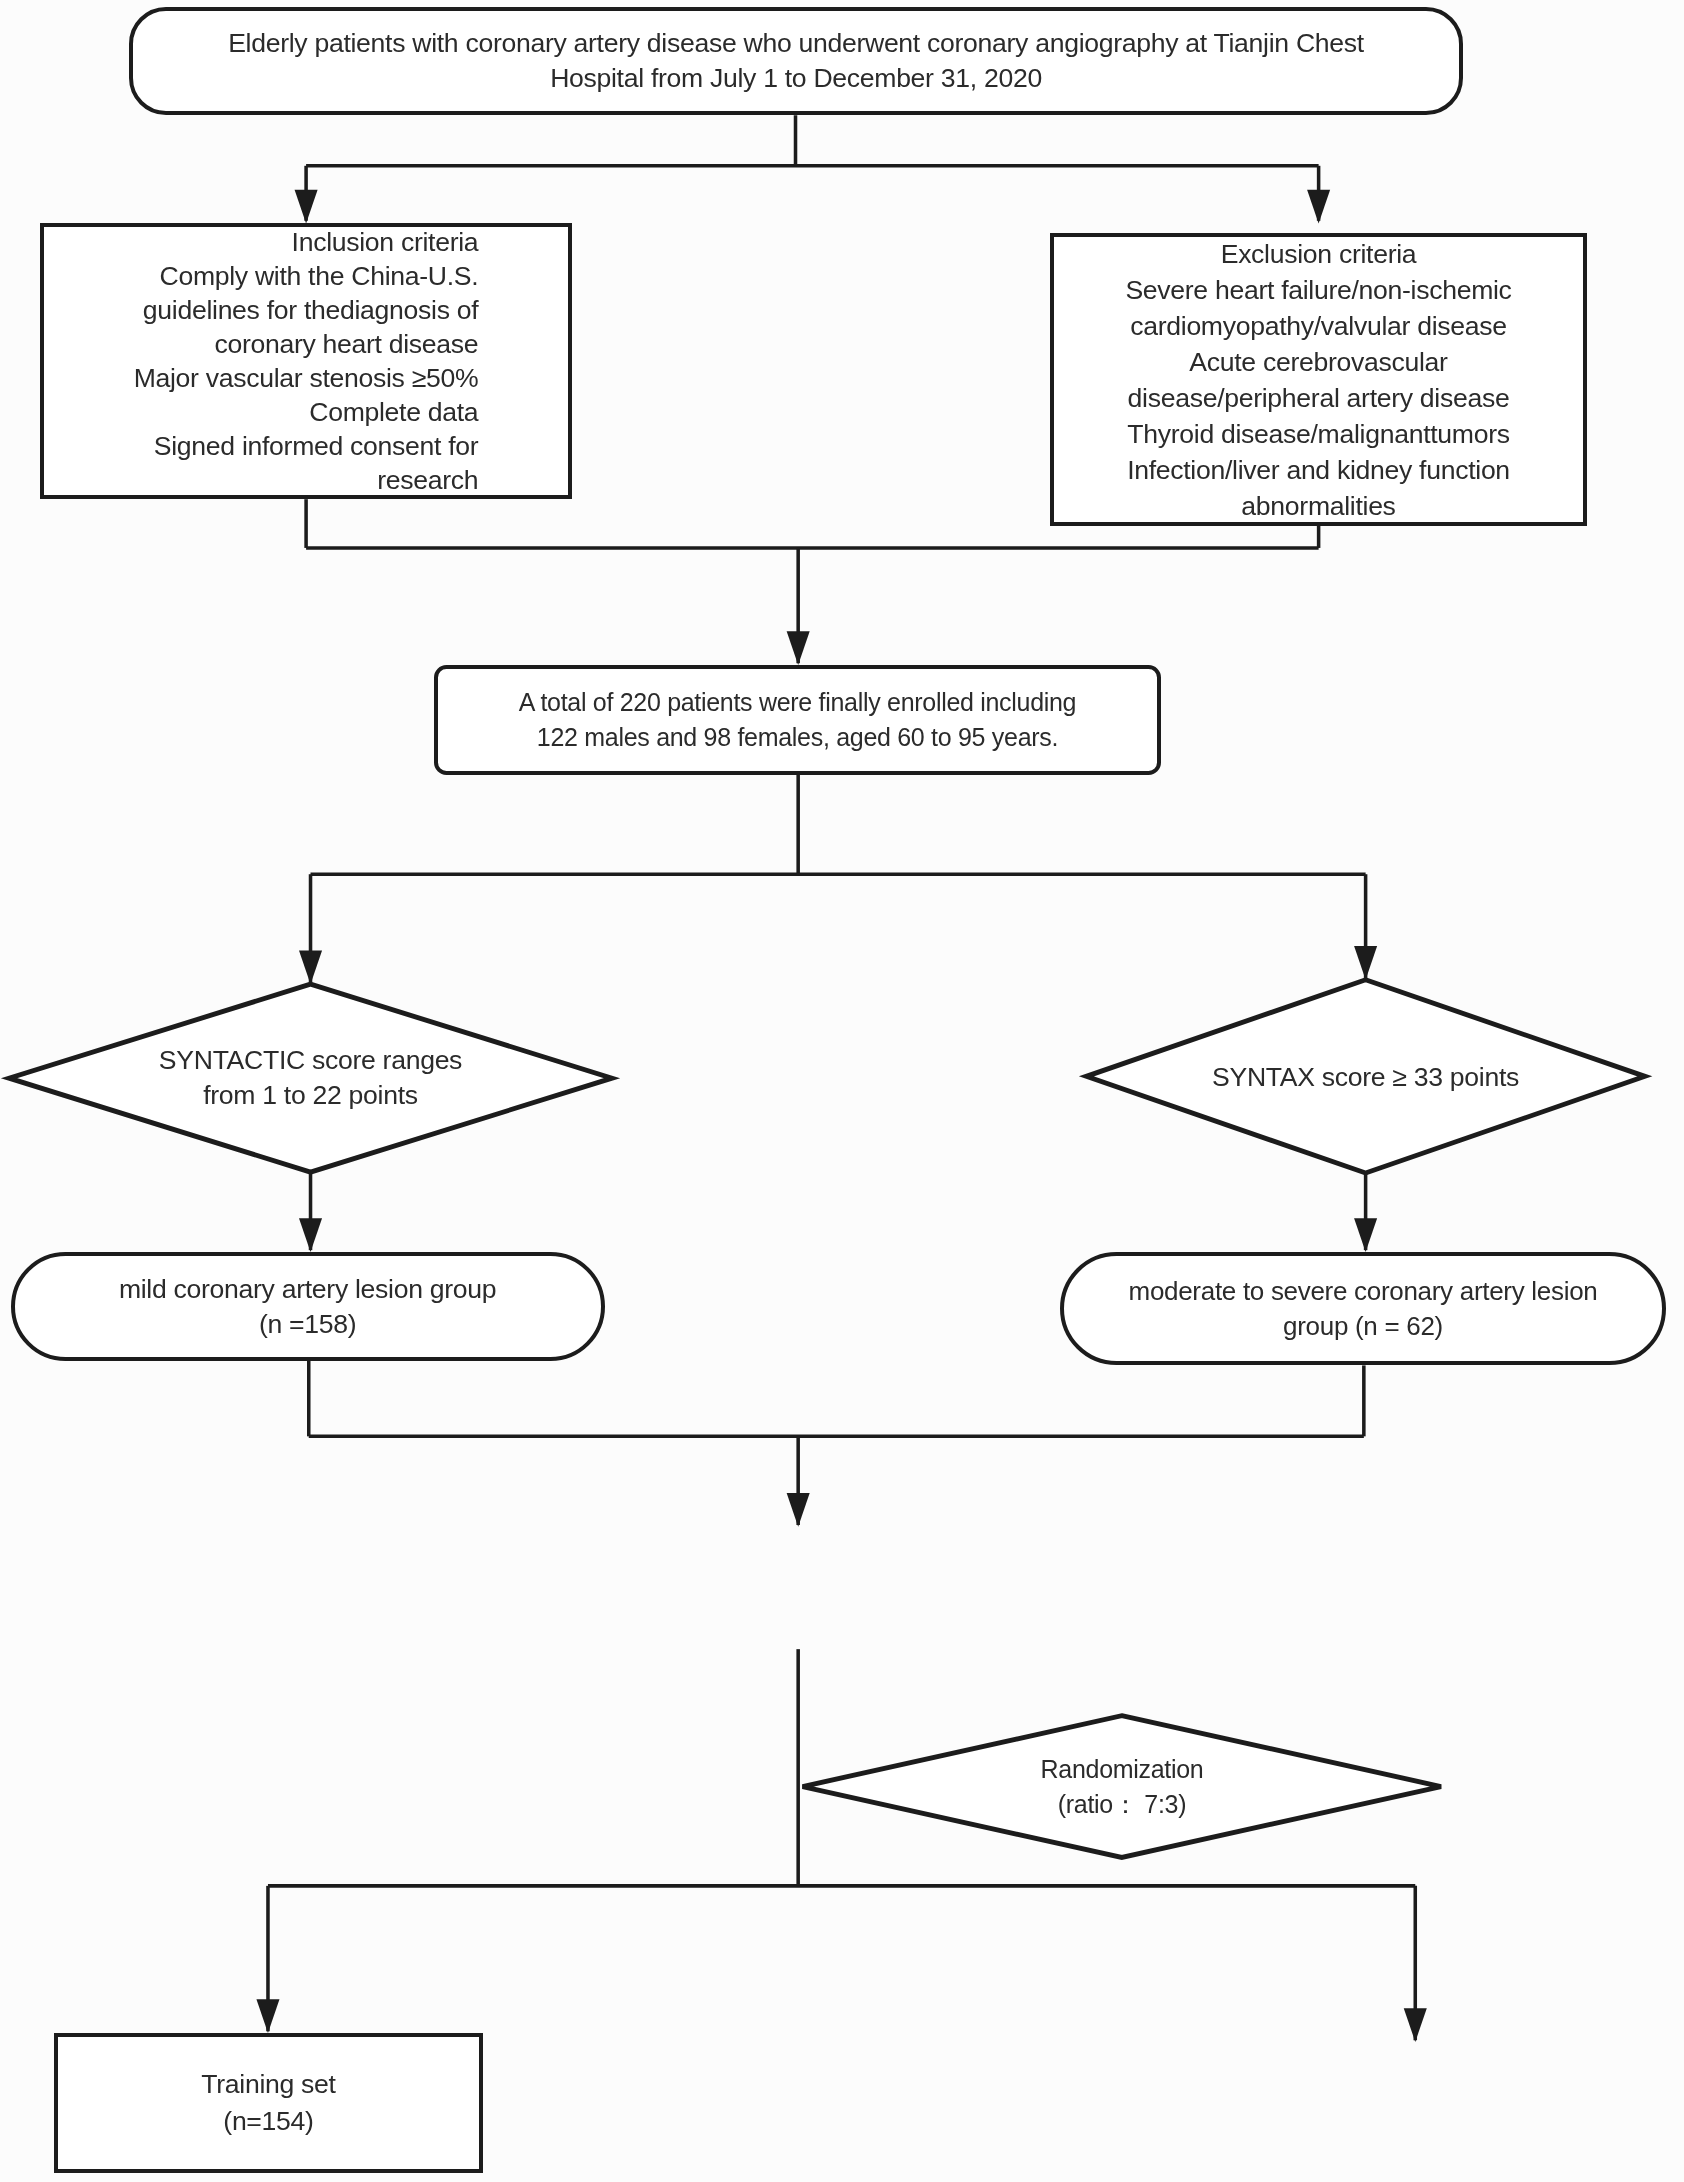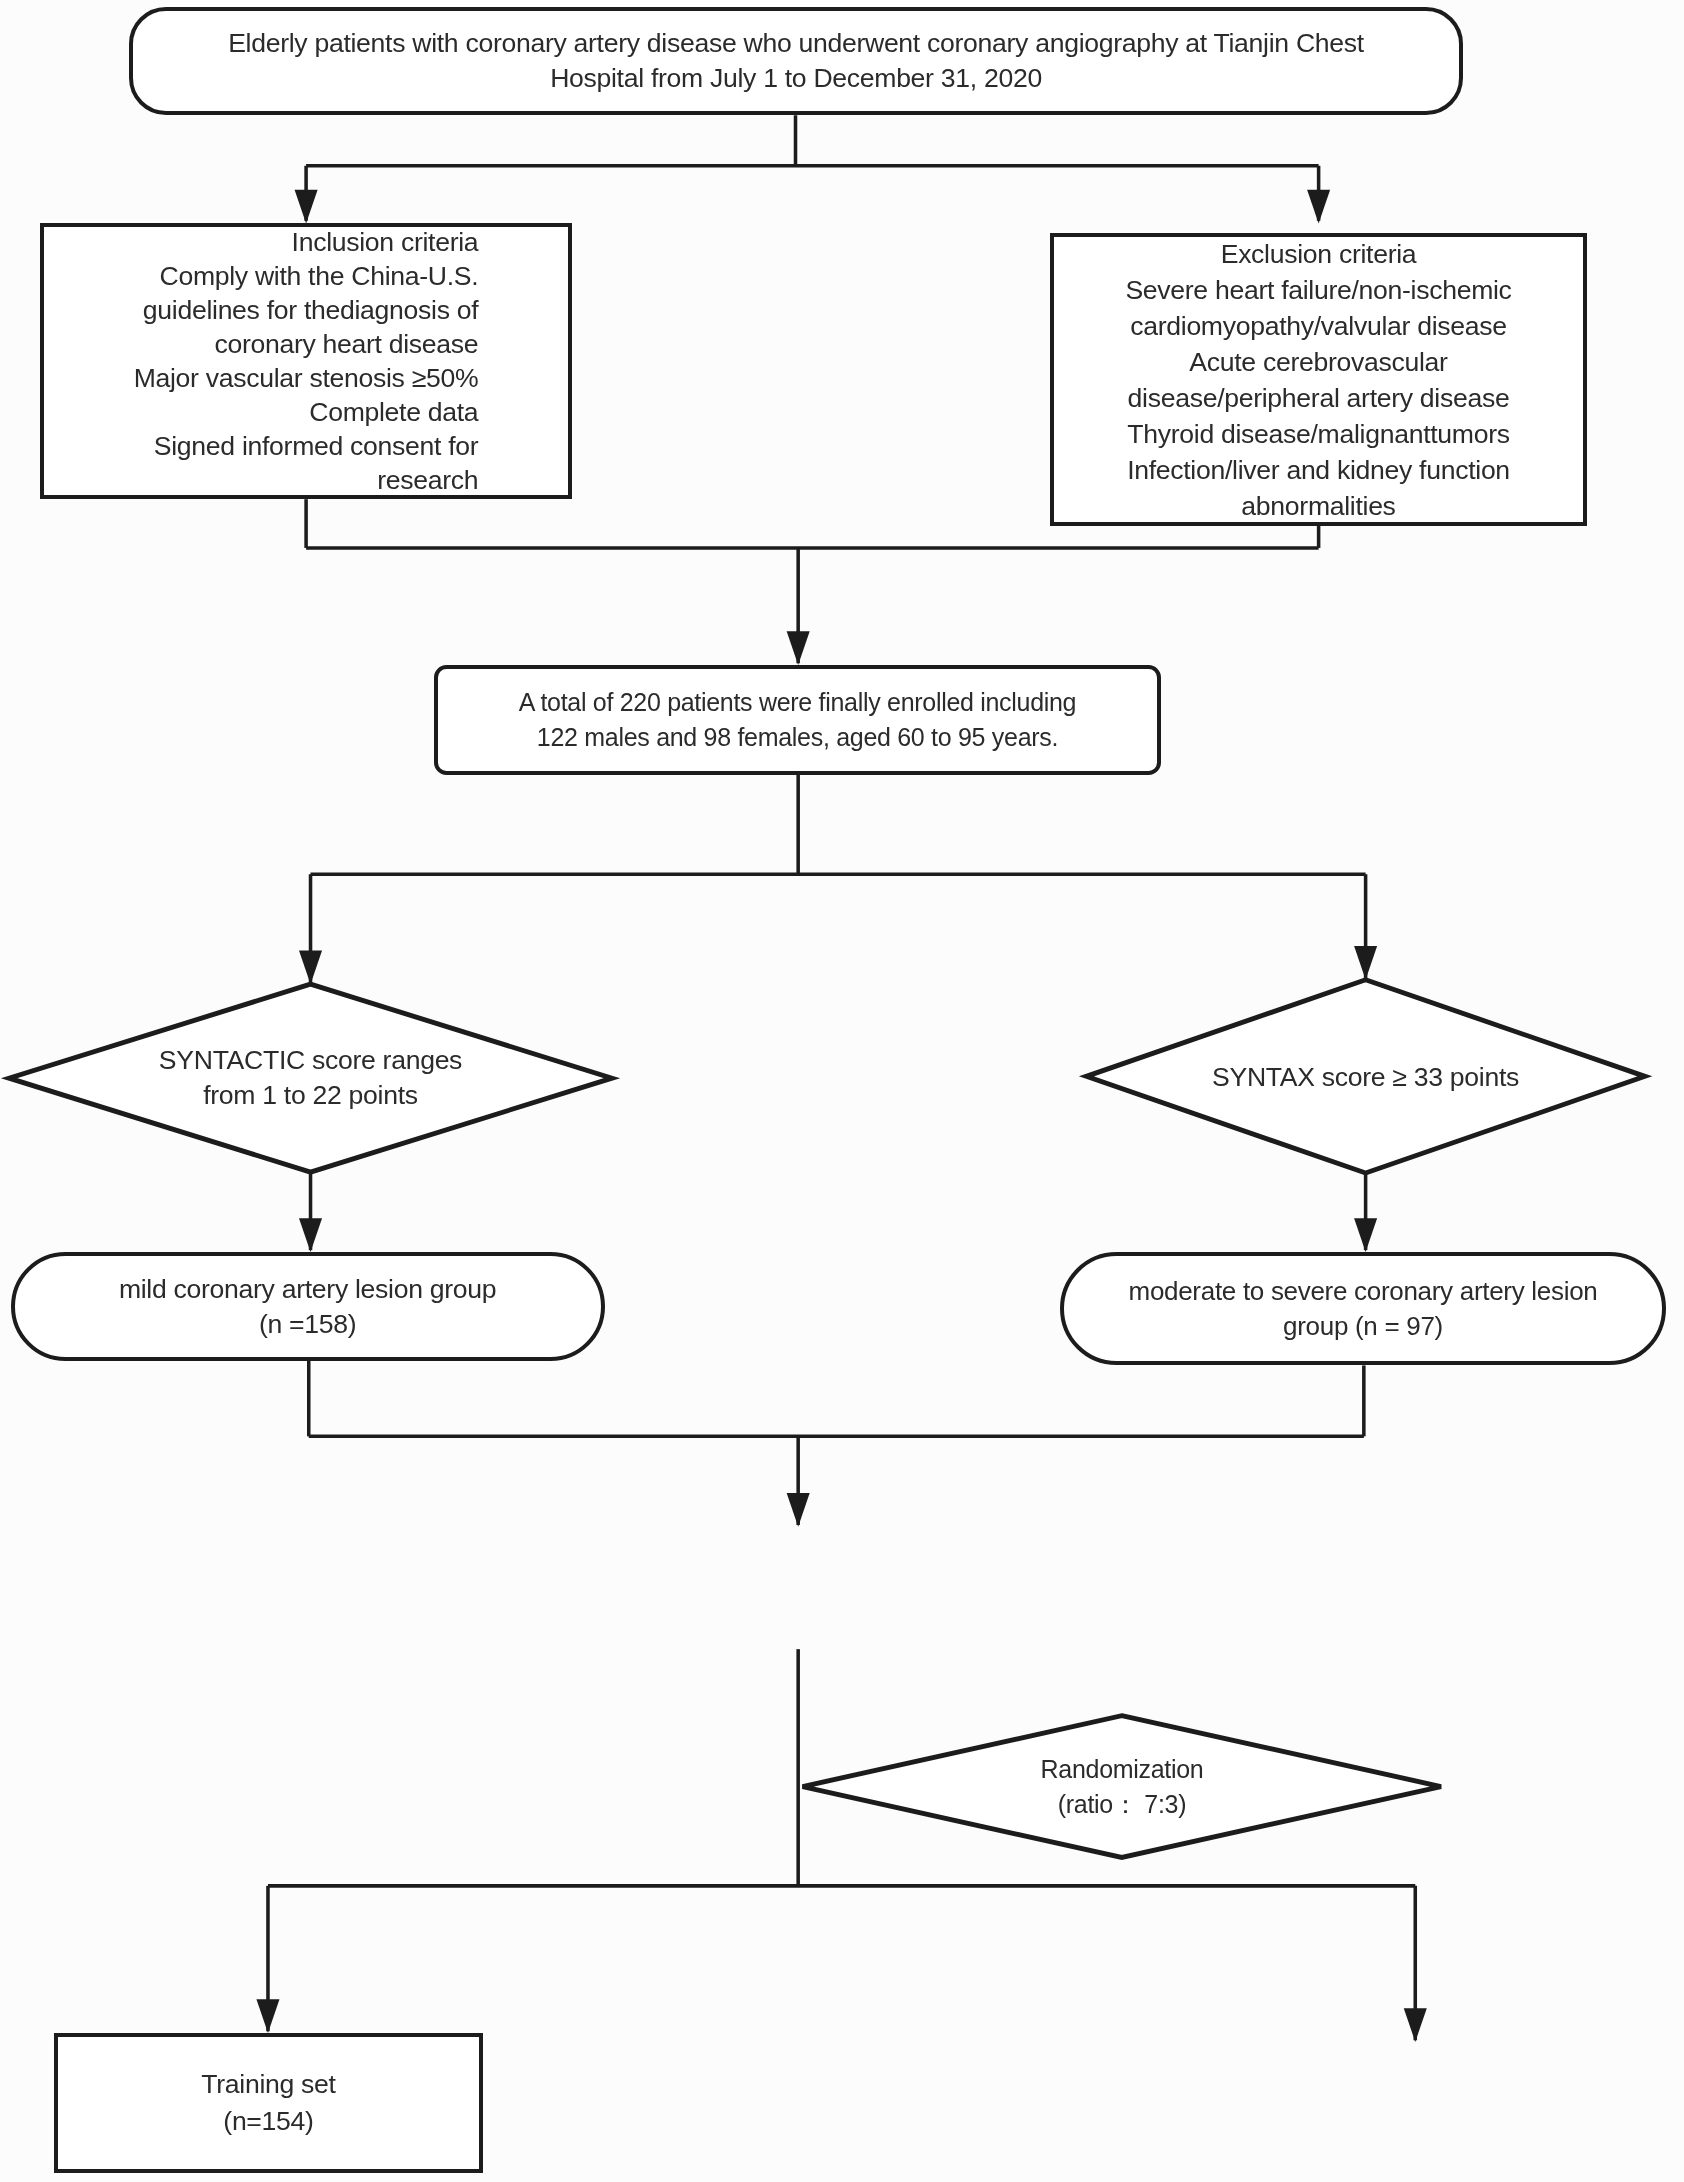--- a/index.html
+++ b/index.html
@@ -158,21 +158,21 @@
 
   <div class="diamond-label" id="label-mild-condition">SYNTACTIC score ranges
 from 1 to 22 points</div>
 
   <div class="diamond-label" id="label-severe-condition">SYNTAX score ≥ 33 points</div>
 
   <div class="node" id="node-mild-group">mild coronary artery lesion group
 (n =158)</div>
 
   <div class="node" id="node-moderate-group">moderate to severe coronary artery lesion
-group (n = 97)</div>
+group (n = 62)</div>
 
 
   <div class="diamond-label" id="label-randomization">Randomization
 (ratio： 7:3)</div>
 
   <div class="node" id="node-training">Training set
 (n=154)</div>
 
 
 </div>

